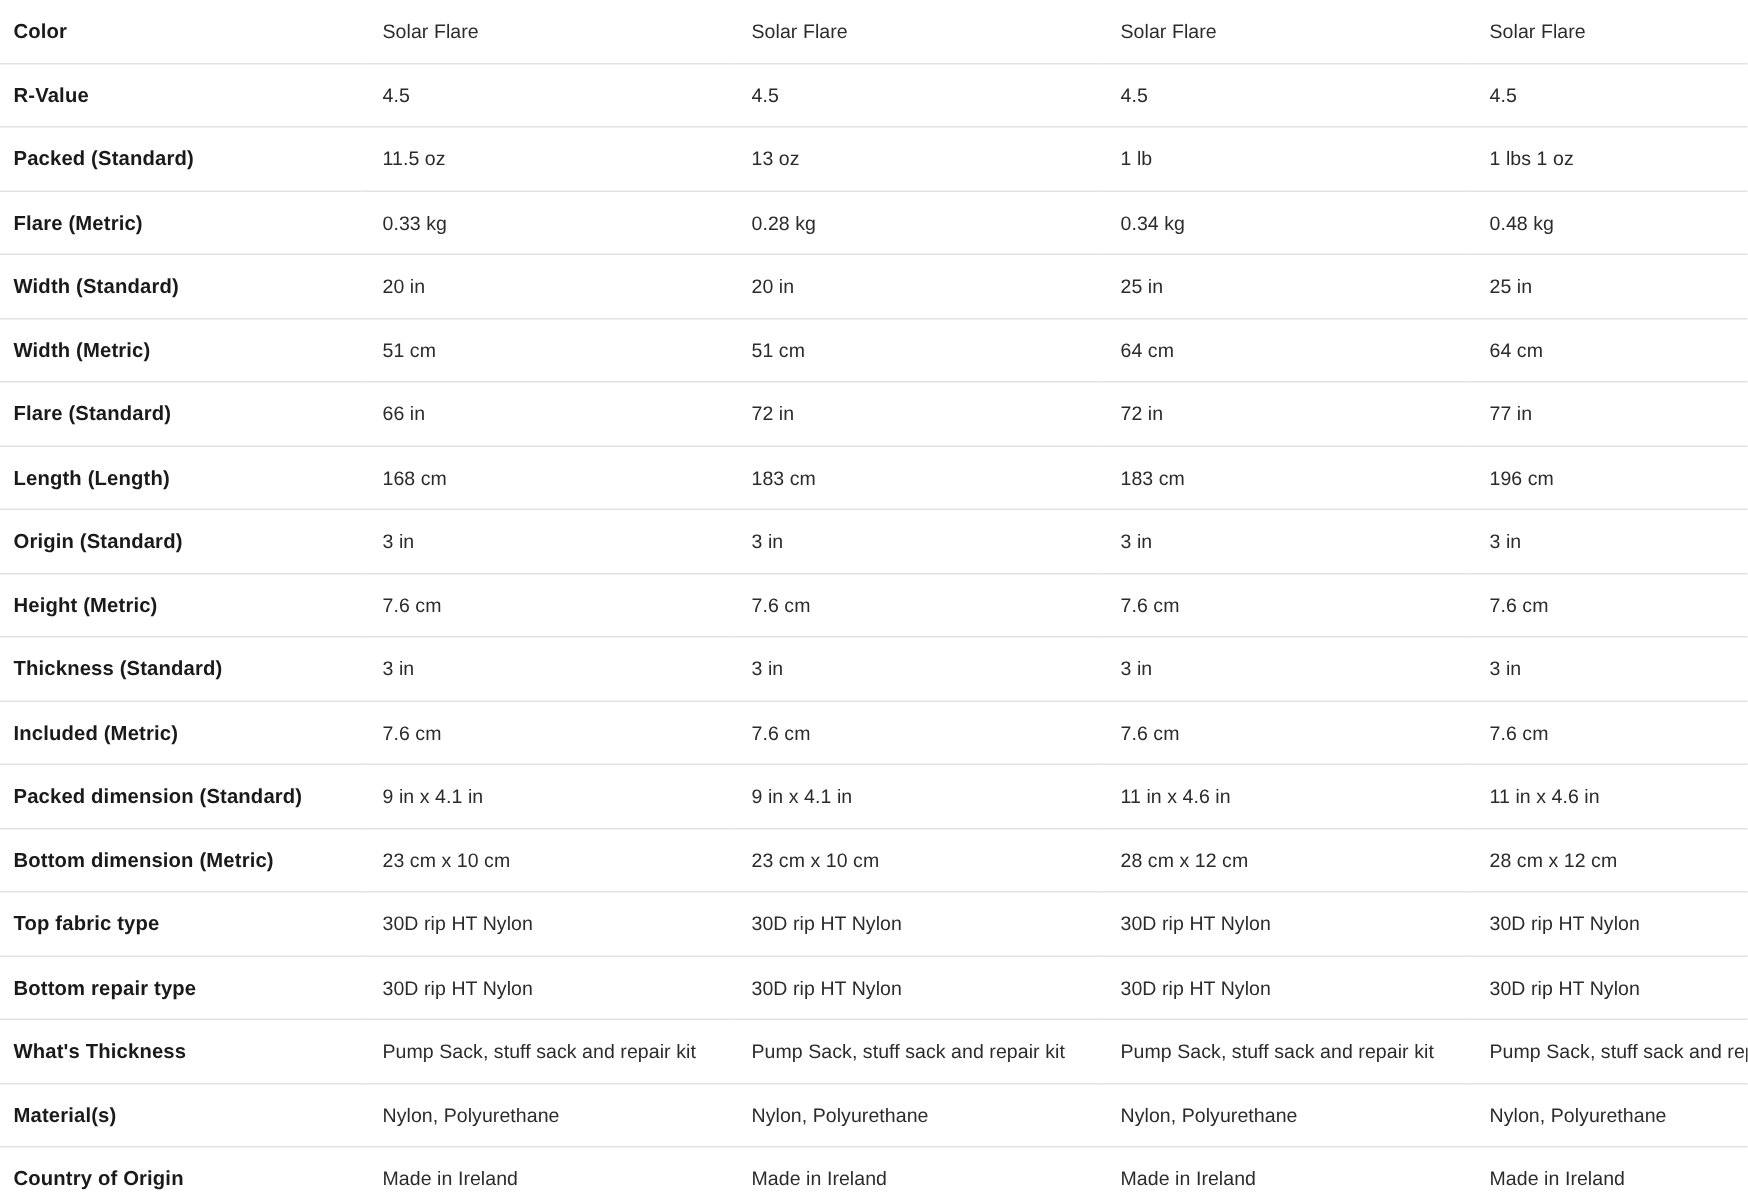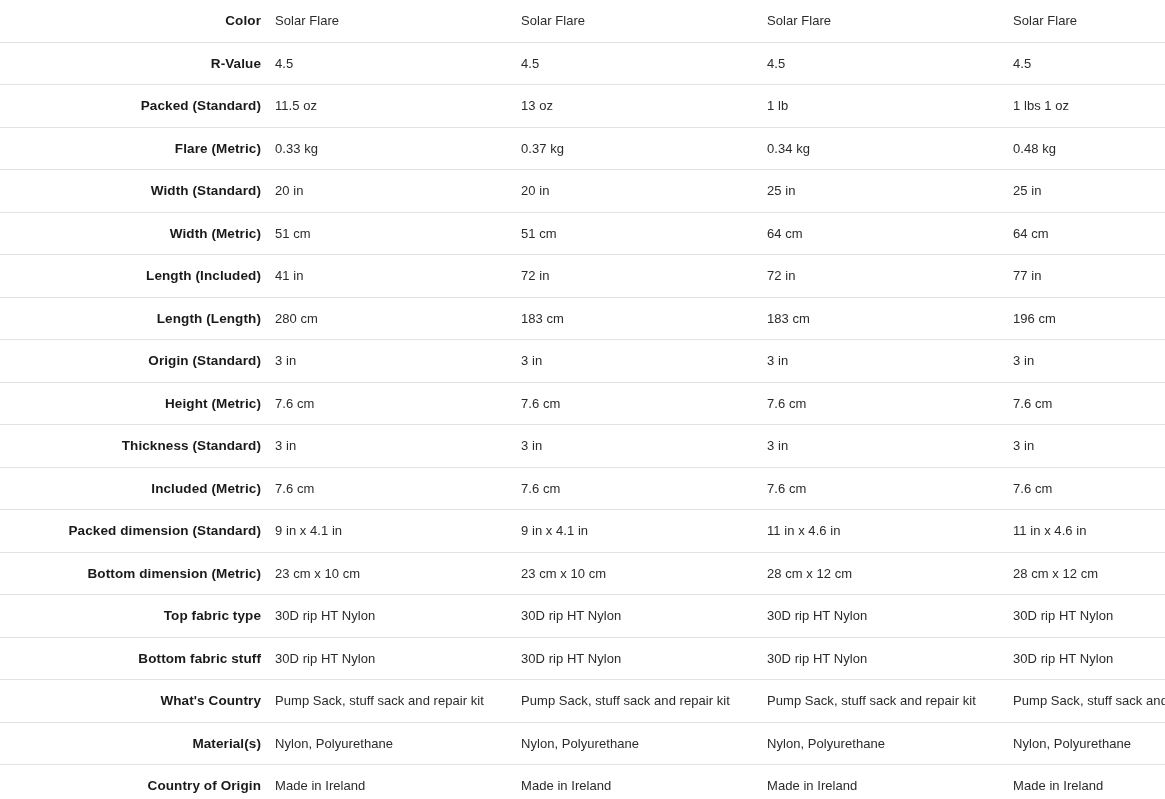--- a/index.html
+++ b/index.html
@@ -25,26 +25,25 @@
   .spec-table tr:last-child {
     border-bottom: none;
   }
   .spec-table td {
     vertical-align: middle;
     height: 41.5px;
     padding: 0;
   }
   td.label-cell {
     width: 232px;
-    padding-left: 29px;
+    padding-left: 9px;
     font-size: 13.5px;
     font-weight: bold;
     color: #1a1a1a;
     letter-spacing: 0.1px;
-    text-align: right;
   }
   td.value-cell {
     font-size: 13px;
     color: #2b2b2b;
     padding-left: 14px;
     letter-spacing: 0.05px;
   }
   td.col-1 { width: 232px; }
   td.col-2 { width: 232px; }
   td.col-3 { width: 232px; }
@@ -76,21 +75,21 @@
       <td class="label-cell">Packed (Standard)</td>
       <td class="value-cell col-1">11.5 oz</td>
       <td class="value-cell col-2">13 oz</td>
       <td class="value-cell col-3">1 lb</td>
       <td class="value-cell col-4">1 lbs 1 oz</td>
     </tr>
 
     <tr>
       <td class="label-cell">Flare (Metric)</td>
       <td class="value-cell col-1">0.33 kg</td>
-      <td class="value-cell col-2">0.37 kg</td>
+      <td class="value-cell col-2">0.28 kg</td>
       <td class="value-cell col-3">0.34 kg</td>
       <td class="value-cell col-4">0.48 kg</td>
     </tr>
 
     <tr>
       <td class="label-cell">Width (Standard)</td>
       <td class="value-cell col-1">20 in</td>
       <td class="value-cell col-2">20 in</td>
       <td class="value-cell col-3">25 in</td>
       <td class="value-cell col-4">25 in</td>
@@ -98,30 +97,30 @@
 
     <tr>
       <td class="label-cell">Width (Metric)</td>
       <td class="value-cell col-1">51 cm</td>
       <td class="value-cell col-2">51 cm</td>
       <td class="value-cell col-3">64 cm</td>
       <td class="value-cell col-4">64 cm</td>
     </tr>
 
     <tr>
-      <td class="label-cell">Length (Included)</td>
-      <td class="value-cell col-1">41 in</td>
+      <td class="label-cell">Flare (Standard)</td>
+      <td class="value-cell col-1">66 in</td>
       <td class="value-cell col-2">72 in</td>
       <td class="value-cell col-3">72 in</td>
       <td class="value-cell col-4">77 in</td>
     </tr>
 
     <tr>
       <td class="label-cell">Length (Length)</td>
-      <td class="value-cell col-1">280 cm</td>
+      <td class="value-cell col-1">168 cm</td>
       <td class="value-cell col-2">183 cm</td>
       <td class="value-cell col-3">183 cm</td>
       <td class="value-cell col-4">196 cm</td>
     </tr>
 
     <tr>
       <td class="label-cell">Origin (Standard)</td>
       <td class="value-cell col-1">3 in</td>
       <td class="value-cell col-2">3 in</td>
       <td class="value-cell col-3">3 in</td>
@@ -170,29 +169,29 @@
 
     <tr>
       <td class="label-cell">Top fabric type</td>
       <td class="value-cell col-1">30D rip HT Nylon</td>
       <td class="value-cell col-2">30D rip HT Nylon</td>
       <td class="value-cell col-3">30D rip HT Nylon</td>
       <td class="value-cell col-4">30D rip HT Nylon</td>
     </tr>
 
     <tr>
-      <td class="label-cell">Bottom fabric stuff</td>
+      <td class="label-cell">Bottom repair type</td>
       <td class="value-cell col-1">30D rip HT Nylon</td>
       <td class="value-cell col-2">30D rip HT Nylon</td>
       <td class="value-cell col-3">30D rip HT Nylon</td>
       <td class="value-cell col-4">30D rip HT Nylon</td>
     </tr>
 
     <tr>
-      <td class="label-cell">What's Country</td>
+      <td class="label-cell">What's Thickness</td>
       <td class="value-cell col-1">Pump Sack, stuff sack and repair kit</td>
       <td class="value-cell col-2">Pump Sack, stuff sack and repair kit</td>
       <td class="value-cell col-3">Pump Sack, stuff sack and repair kit</td>
       <td class="value-cell col-4">Pump Sack, stuff sack and repair kit</td>
     </tr>
 
     <tr>
       <td class="label-cell">Material(s)</td>
       <td class="value-cell col-1">Nylon, Polyurethane</td>
       <td class="value-cell col-2">Nylon, Polyurethane</td>

